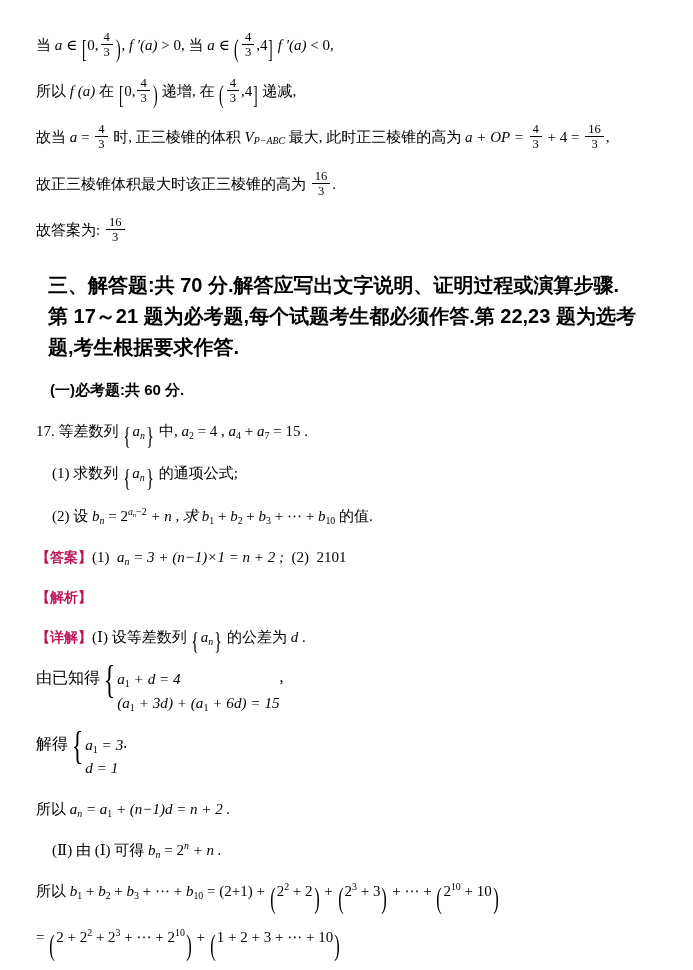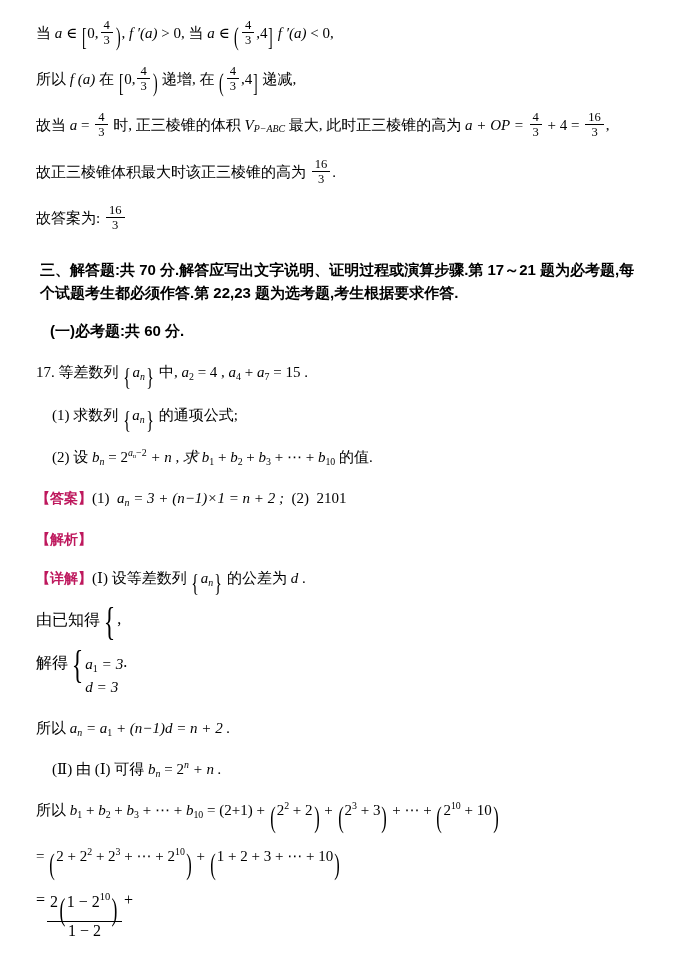--- a/index.html
+++ b/index.html
@@ -11,40 +11,40 @@
     width: 693px;
     height: 970px;
     font-family: "Liberation Serif", "DejaVu Serif", serif;
     color: #000000;
     overflow: hidden;
   }
   .page {
     position: relative;
     width: 693px;
     height: 970px;
-    padding: 18px 42px 0 36px;
+    padding: 30px 42px 0 36px;
     box-sizing: border-box;
   }
   .line {
     font-size: 15px;
     line-height: 1.5;
     margin: 0 0 17px 0;
     white-space: nowrap;
   }
   .indent {
     padding-left: 16px;
   }
   .tight {
   }
   .heading {
     font-family: "Liberation Sans", "DejaVu Sans", sans-serif;
     font-weight: bold;
-    font-size: 15px;
+    font-size: 20px;
     line-height: 1.55;
-    margin: 4px;
+    margin: 12px;
     white-space: normal;
   }
   .heading-block {
     margin: 26px 0 18px 0;
   }
   .sub-heading {
     font-family: "Liberation Sans", "DejaVu Sans", sans-serif;
     font-weight: bold;
     font-size: 15px;
     margin: 0 0 20px 0;
@@ -183,29 +183,33 @@
     <span class="tag">【解析】</span>
   </div>
 
   <div class="tagline">
     <span class="tag">【详解】</span><span>(Ⅰ) 设等差数列 </span><span class="paren">{</span><span class="it">a</span><span class="sub it">n</span><span class="paren">}</span><span> 的公差为 </span><span class="it">d</span><span> .</span>
   </div>
 
   <div class="mline eqrow">
     <span class="lead">由已知得</span>
     <span class="bigbrace">{</span>
+    <span class="cases">
+      <div><span class="it">a</span><span class="sub">1</span><span class="it"> + d = 4</span></div>
+      <div><span class="it">(a</span><span class="sub">1</span><span class="it"> + 3d) + (a</span><span class="sub">1</span><span class="it"> + 6d) = 15</span></div>
+    </span>
     <span>,</span>
   </div>
 
   <div class="mline eqrow">
     <span class="lead">解得</span>
     <span class="bigbrace">{</span>
     <span class="cases">
       <div><span class="it">a</span><span class="sub">1</span><span class="it"> = 3</span></div>
-      <div><span class="it">d = 3</span></div>
+      <div><span class="it">d = 1</span></div>
     </span>
     <span>.</span>
   </div>
 
   <div class="line">
     <span>所以 </span><span class="it">a</span><span class="sub it">n</span><span class="it"> = a</span><span class="sub">1</span><span class="it"> + (n−1)d = n + 2 .</span>
   </div>
 
   <div class="line indent">
     <span>(Ⅱ) 由 (Ⅰ) 可得 </span><span class="it">b</span><span class="sub it">n</span><span> = 2</span><span class="sup it">n</span><span class="it"> + n .</span>

